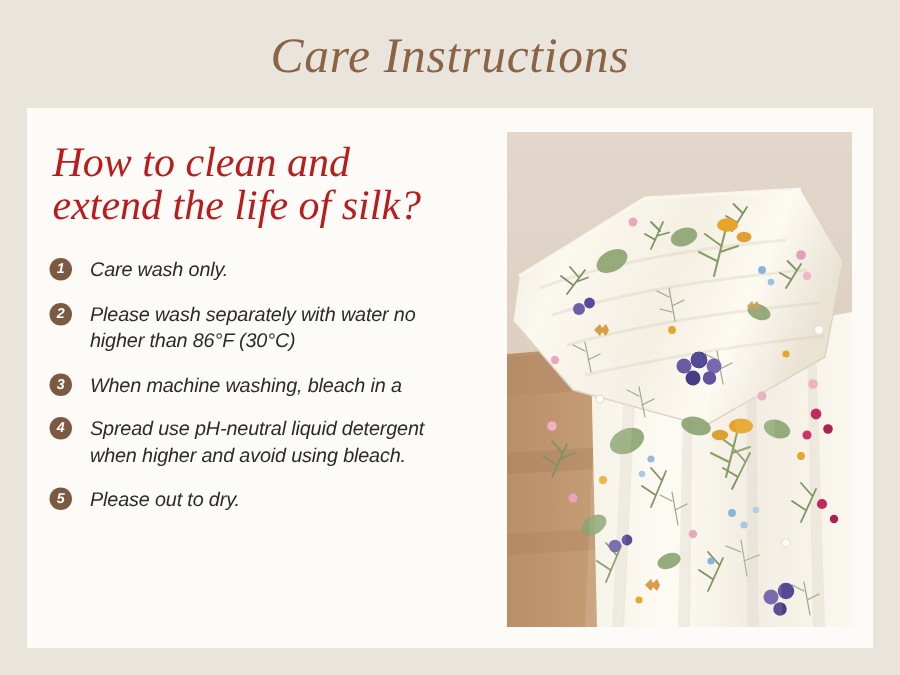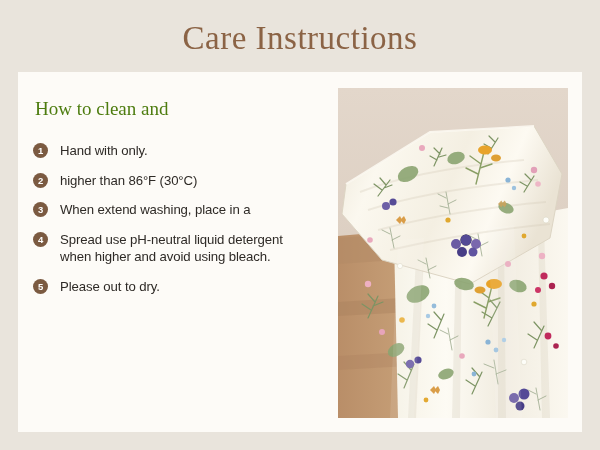--- a/index.html
+++ b/index.html
@@ -12,20 +12,21 @@
     overflow: hidden;
     background: #e9e4dc;
     font-family: "Liberation Sans", sans-serif;
   }
 
   .poster {
     position: relative;
     width: 600px;
     height: 450px;
     background: #e9e4dc;
+    font-style: italic;
   }
 
   
   .title {
     position: absolute;
     left: 0;
     top: 18px;
     width: 600px;
     text-align: center;
     font-family: "Liberation Serif", "DejaVu Serif", serif;
@@ -50,23 +51,23 @@
   .left-col {
     position: absolute;
     left: 15px;
     top: 22px;
     width: 310px;
     height: 320px;
   }
 
   .subtitle {
     font-family: "Liberation Serif", "DejaVu Serif", serif;
-    font-size: 19px;
+    font-size: 28px;
     line-height: 29px;
-    color: #4d7c0f;
+    color: #b91c1c;
     margin: 0 0 0 2px;
     font-weight: 400;
   }
 
   .steps {
     margin: 19px 0 0 0;
     padding: 0;
     list-style: none;
   }
 
@@ -120,42 +121,44 @@
 <div class="poster">
 
   <div class="title">Care Instructions</div>
 
   <div class="card">
 
     <div class="left-col">
 
       <h2 class="subtitle">
         <span>How to clean and</span><br>
+        <span>extend the life of silk?</span>
       </h2>
 
       <ul class="steps">
 
         <li class="step">
           <span class="step-num">1</span>
           <span class="step-text">
-            <span>Hand with only.</span>
+            <span>Care wash only.</span>
           </span>
         </li>
 
         <li class="step">
           <span class="step-num">2</span>
           <span class="step-text">
+            <span>Please wash separately with water no</span>
             <span class="ln2 flush">higher than 86°F (30°C)</span>
           </span>
         </li>
 
         <li class="step">
           <span class="step-num">3</span>
           <span class="step-text">
-            <span>When extend washing, place in a</span>
+            <span>When machine washing, bleach in a</span>
           </span>
         </li>
 
         <li class="step">
           <span class="step-num">4</span>
           <span class="step-text">
             <span>Spread use pH-neutral liquid detergent</span>
             <span class="ln2 flush">when higher and avoid using bleach.</span>
           </span>
         </li>

